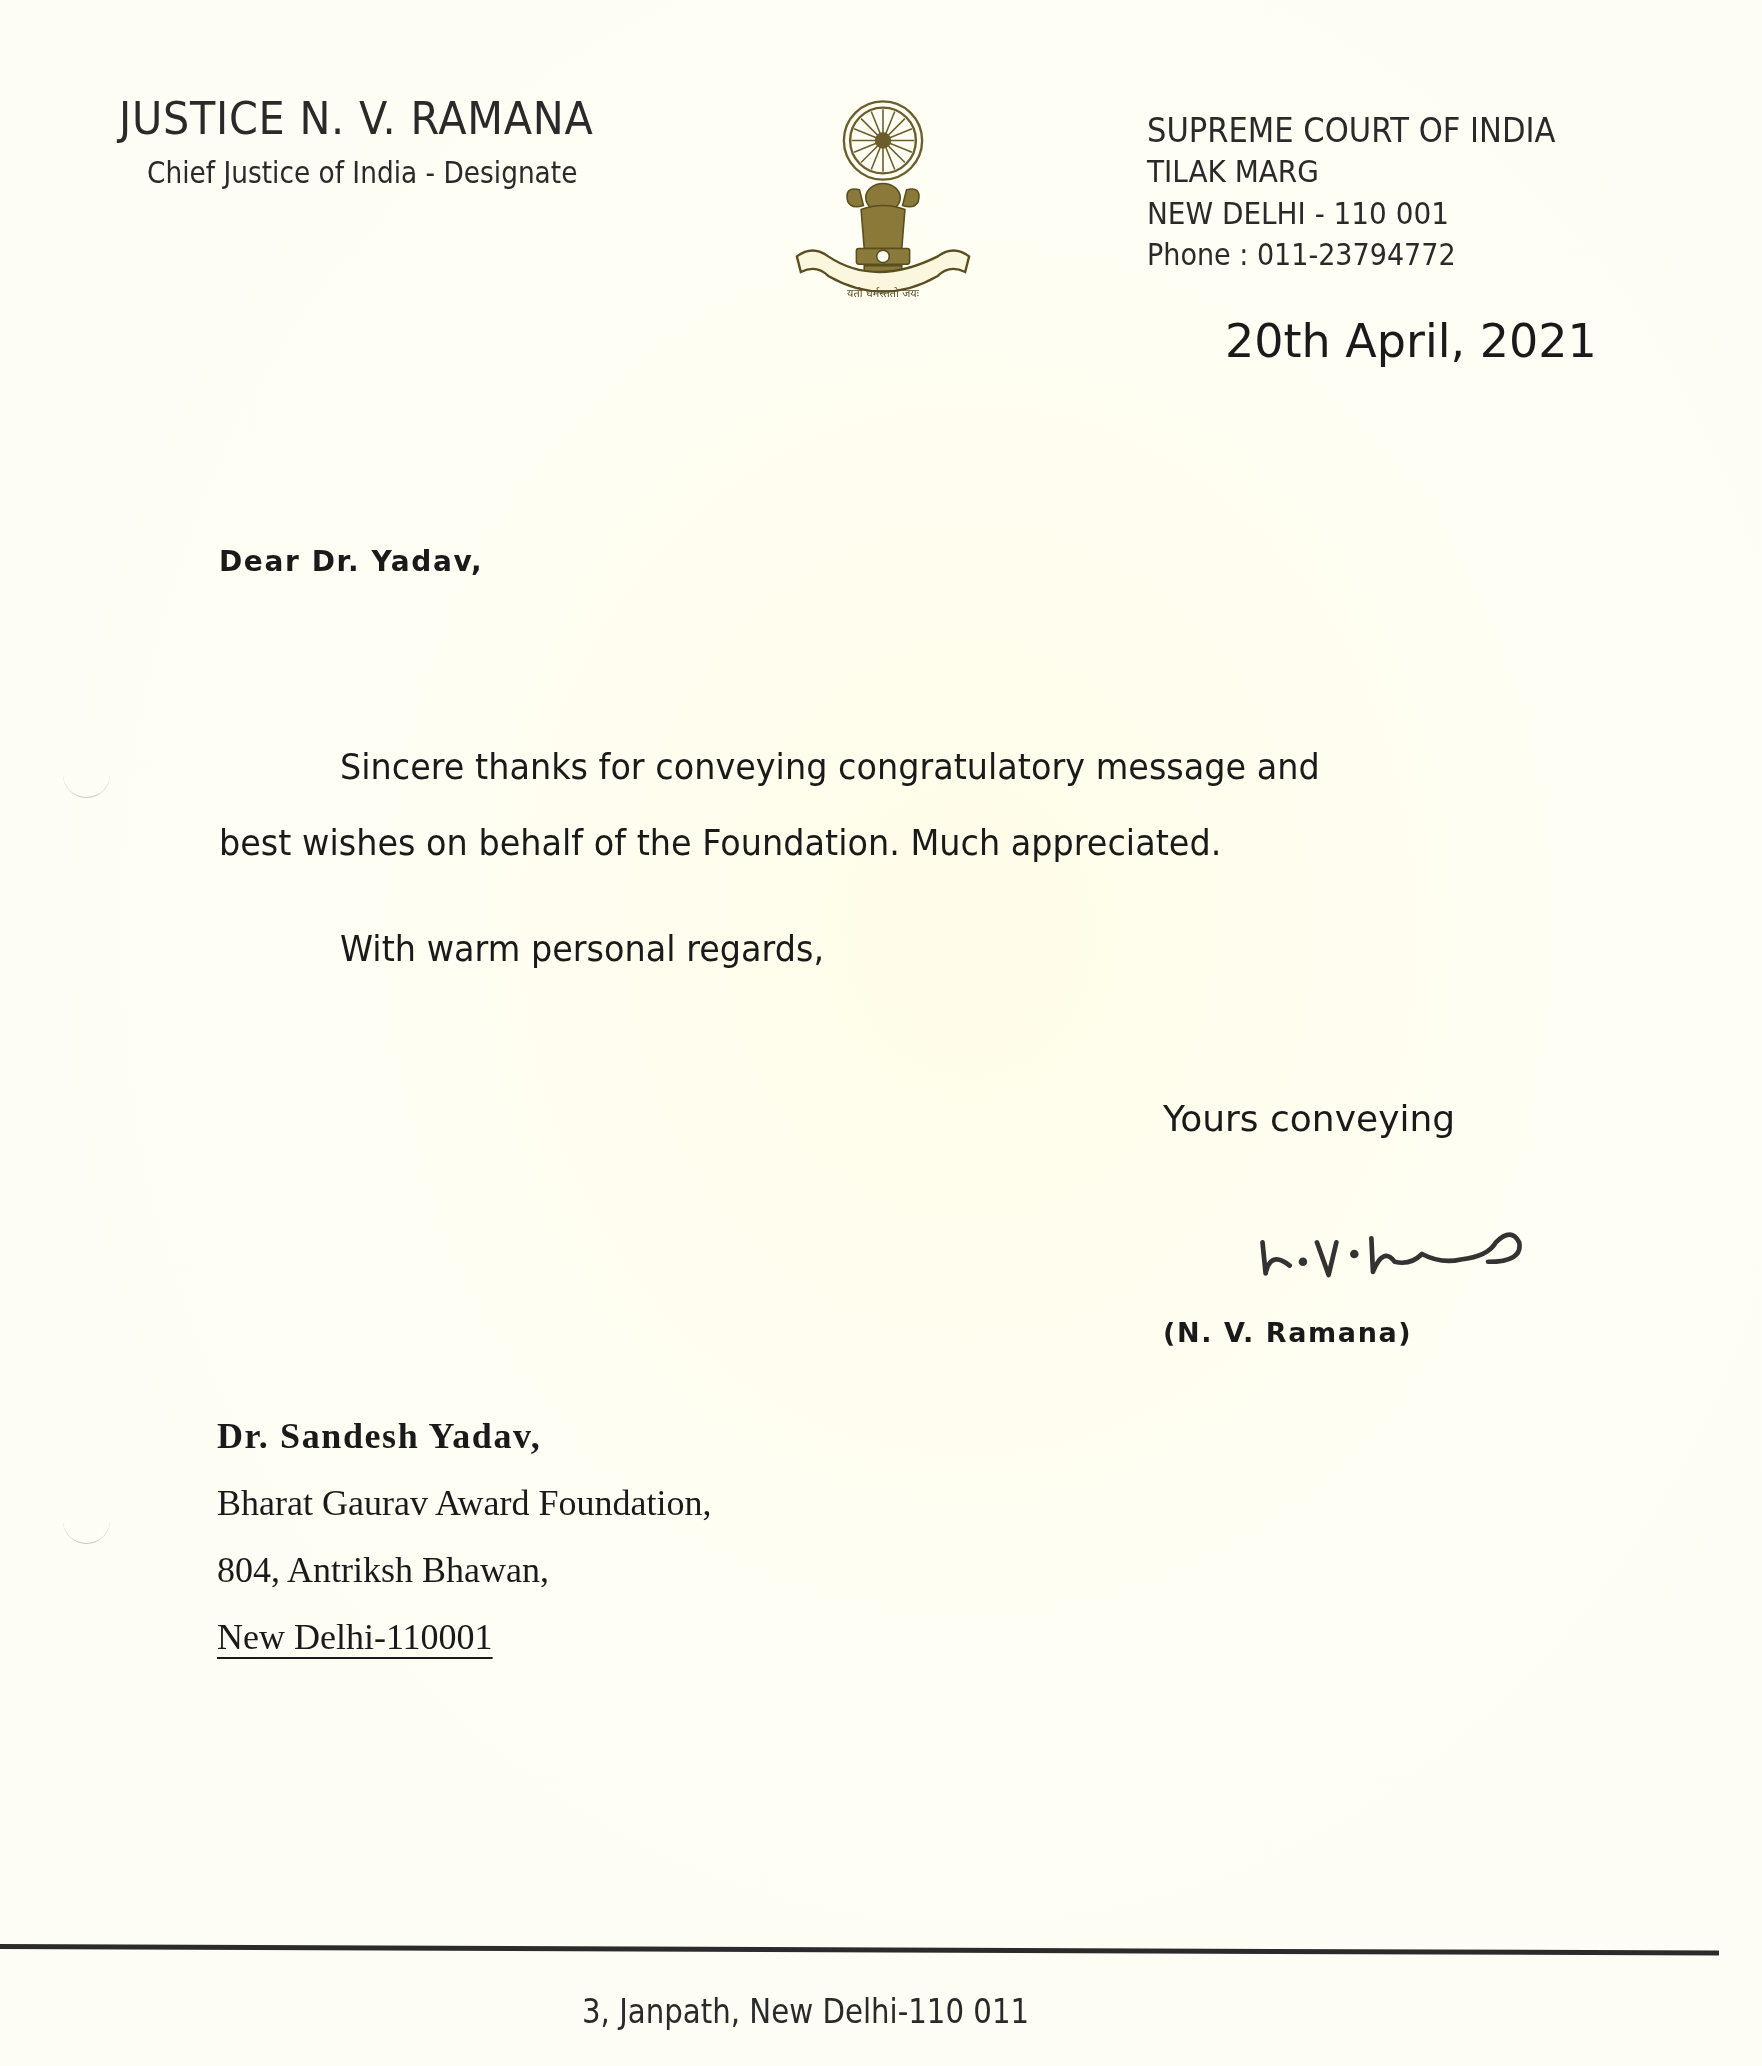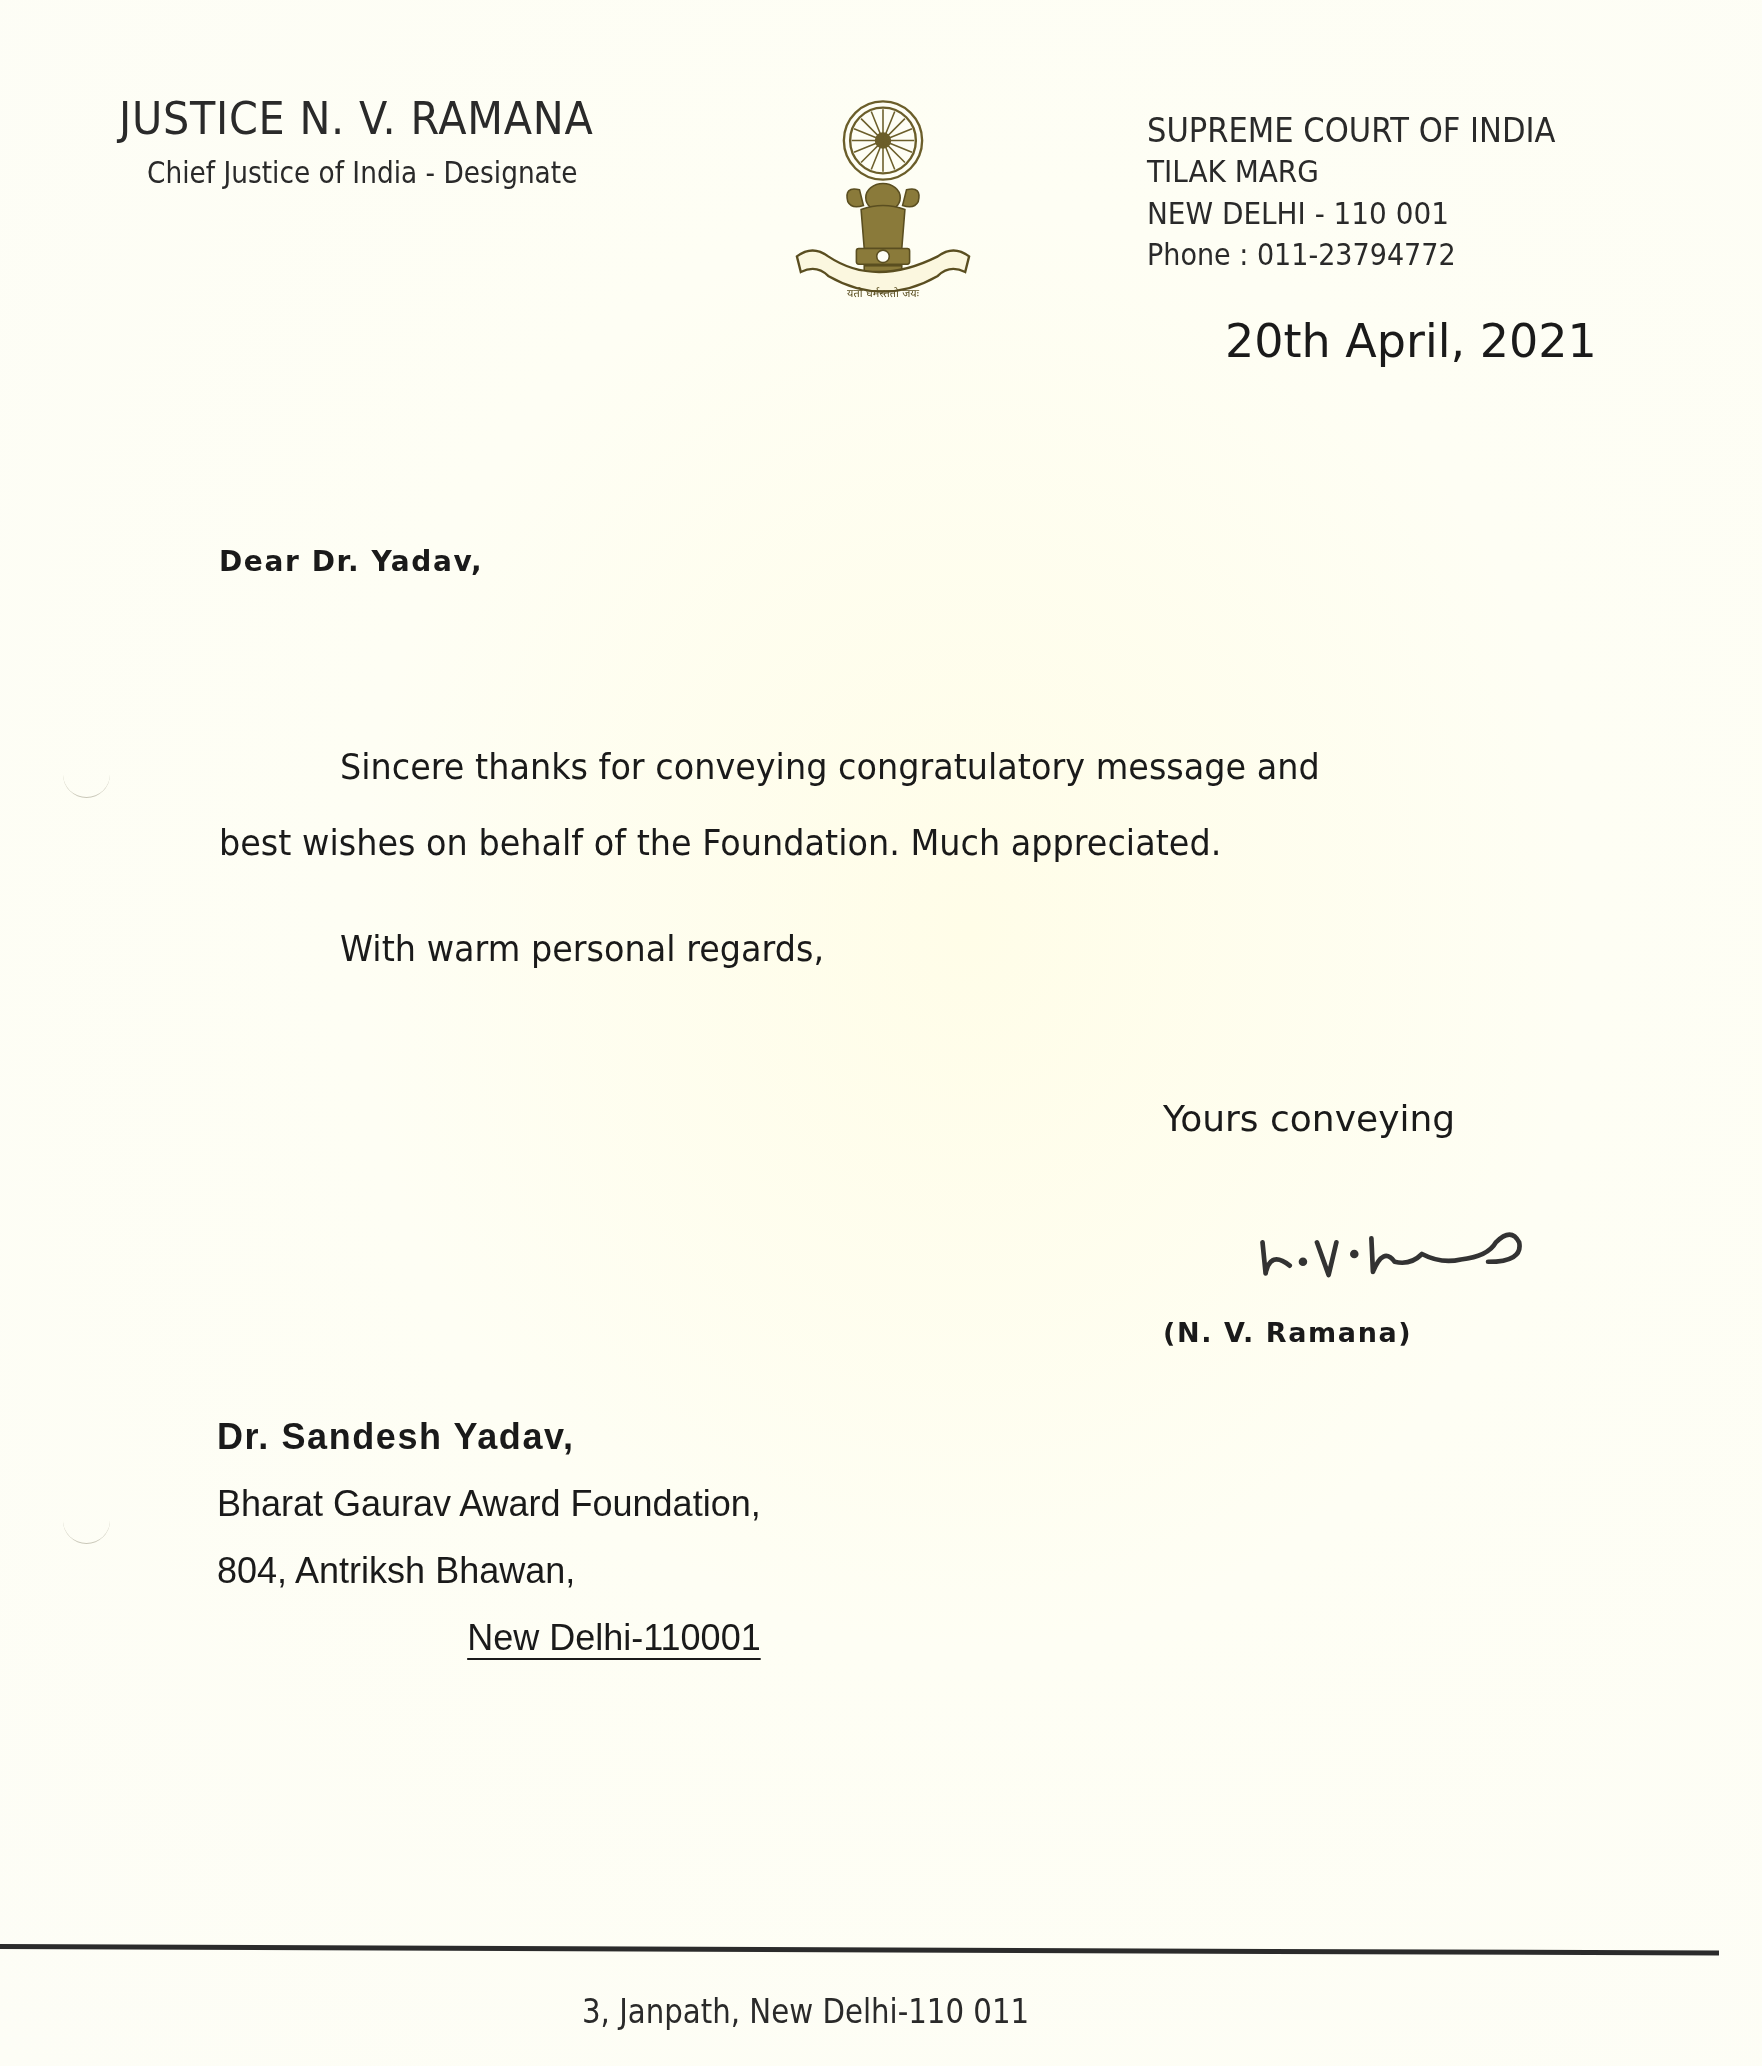--- a/index.html
+++ b/index.html
@@ -68,25 +68,25 @@
     #signature {
       position: absolute; left: 1254px; top: 1219px; width: 297px; height: 70px;
     }
     #signatory-name {
       position: absolute; left: 1163px; top: 1317px;
       font-family: "DejaVu Sans", sans-serif; font-size: 27px; font-weight: bold;
       letter-spacing: 1.6px;
     }
     .addressee {
       position: absolute; left: 217px; top: 1403px;
-      font-family: Liberation Sans, sans-serif; font-size: 36px;
+      font-family: Liberation Serif, serif; font-size: 36px;
       line-height: 67px;
     }
     .addressee .name { font-weight: bold; letter-spacing: 1.6px; }
-    .addressee .last { text-decoration: underline; text-underline-offset: 7.8px; text-decoration-thickness: 2.3px; text-align: right; }
+    .addressee .last { text-decoration: underline; text-underline-offset: 7.8px; text-decoration-thickness: 2.3px; }
 
     .punch-mark {
       position: absolute; width: 47px; height: 23.4px;
       border-bottom: 1.6px solid #c9c7b8; border-radius: 0 0 31px 31px;
     }
     #punch-mark-1 { left: 63px; top: 774px; }
     #punch-mark-2 { left: 63px; top: 1520px; }
 
     #footer-rule {
       position: absolute; left: 0; top: 1944px; width: 1719px; height: 4.7px;

